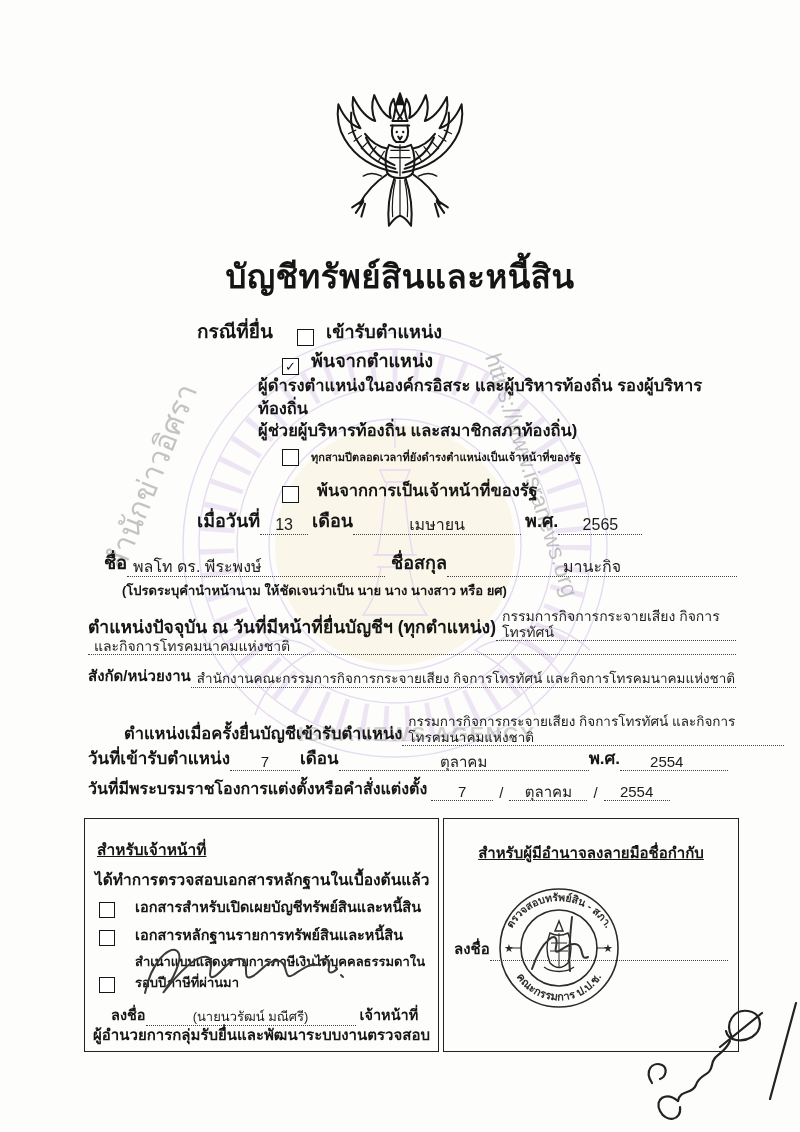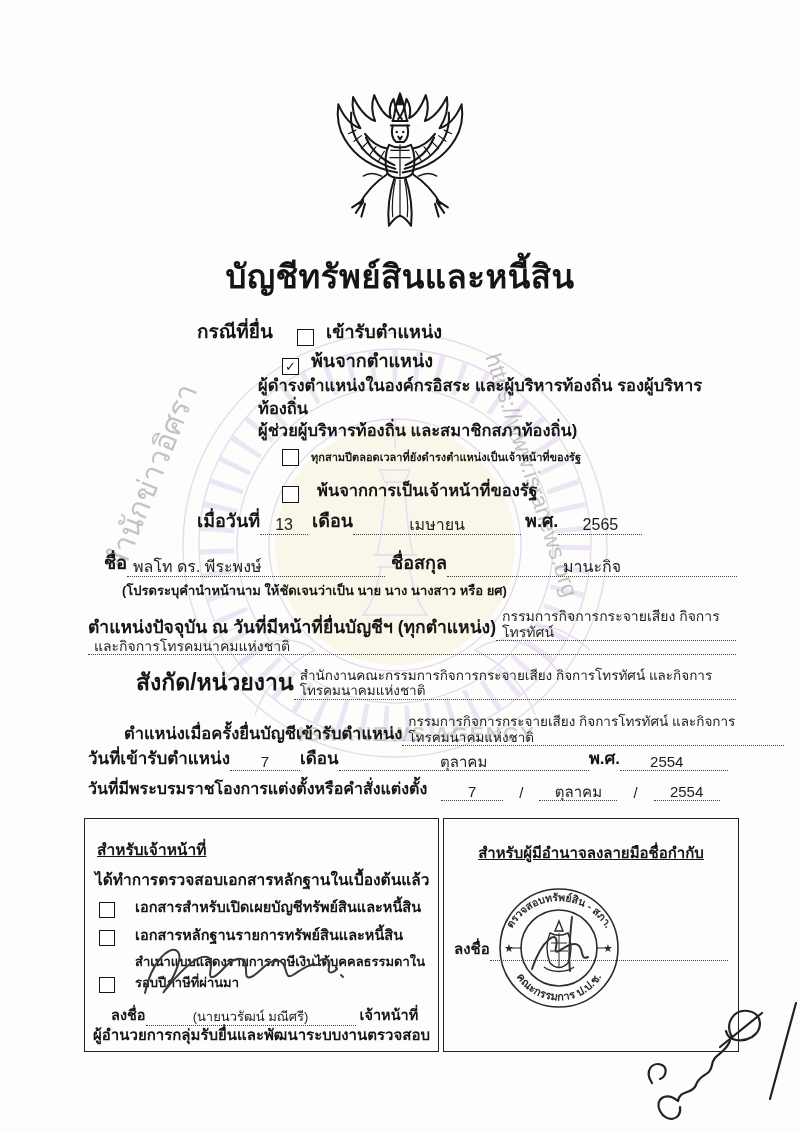--- a/index.html
+++ b/index.html
@@ -136,39 +136,39 @@
 
   <div class="row z1" style="left:88px;top:608px;width:648px;gap:0;">
     <span class="lbl" style="font-size:17.5px;white-space:nowrap;">ตำแหน่งปัจจุบัน ณ วันที่มีหน้าที่ยื่นบัญชีฯ (ทุกตำแหน่ง)</span>
     <span class="dotted val left" style="flex:1;font-size:14px;">กรรมการกิจการกระจายเสียง กิจการโทรทัศน์</span>
   </div>
   <div class="row z1" style="left:88px;top:638px;width:648px;">
     <span class="dotted val left" style="flex:1;font-size:14px;">และกิจการโทรคมนาคมแห่งชาติ</span>
   </div>
 
   <div class="row z1" style="left:88px;top:664px;width:648px;gap:0;">
-    <span class="lbl" style="font-size:23px;white-space:nowrap;margin-left:48px;">สังกัด/หน่วยงาน</span>
+    <span class="lbl" style="font-size:15px;white-space:nowrap;">สังกัด/หน่วยงาน</span>
     <span class="dotted val left" style="flex:1;font-size:13.5px;">สำนักงานคณะกรรมการกิจการกระจายเสียง กิจการโทรทัศน์ และกิจการโทรคมนาคมแห่งชาติ</span>
   </div>
 
   <div class="row z1" style="left:88px;top:714px;width:660px;gap:0;margin-left:36px;">
     <span class="lbl" style="font-size:16.5px;white-space:nowrap;">ตำแหน่งเมื่อครั้งยื่นบัญชีเข้ารับตำแหน่ง</span>
     <span class="dotted val left" style="flex:1;font-size:13.5px;">กรรมการกิจการกระจายเสียง กิจการโทรทัศน์ และกิจการโทรคมนาคมแห่งชาติ</span>
   </div>
 
   <div class="row z1" style="left:88px;top:744px;width:640px;gap:0;">
     <span class="lbl" style="font-size:17px;white-space:nowrap;">วันที่เข้ารับตำแหน่ง</span>
     <span class="dotted val" style="width:70px;font-size:15px;">7</span>
     <span class="lbl" style="font-size:17px;">เดือน</span>
     <span class="dotted val" style="width:250px;font-size:15px;">ตุลาคม</span>
     <span class="lbl" style="font-size:17px;">พ.ศ.</span>
     <span class="dotted val" style="flex:1;font-size:15px;text-align:left;padding-left:30px;">2554</span>
   </div>
 
-  <div class="row z1" style="left:88px;top:776px;gap:14px;">
+  <div class="row z1" style="left:88px;top:776px;gap:4px;">
     <span style="font-size:16px;font-weight:600;white-space:nowrap;">วันที่มีพระบรมราชโองการแต่งตั้งหรือคำสั่งแต่งตั้ง</span>
     <span class="dotted val" style="width:62px;font-size:15px;">7</span>
     <span class="val" style="font-size:15px;padding:0 2px;">/</span>
     <span class="dotted val" style="width:78px;font-size:15px;">ตุลาคม</span>
     <span class="val" style="font-size:15px;padding:0 2px;">/</span>
     <span class="dotted val" style="width:66px;font-size:15px;">2554</span>
   </div>
 
   <div class="box z1" style="left:84px;top:818px;width:353px;height:232px;">
     <div class="abs heading-u" style="left:12px;top:18px;font-size:15.5px;">สำหรับเจ้าหน้าที่</div>

